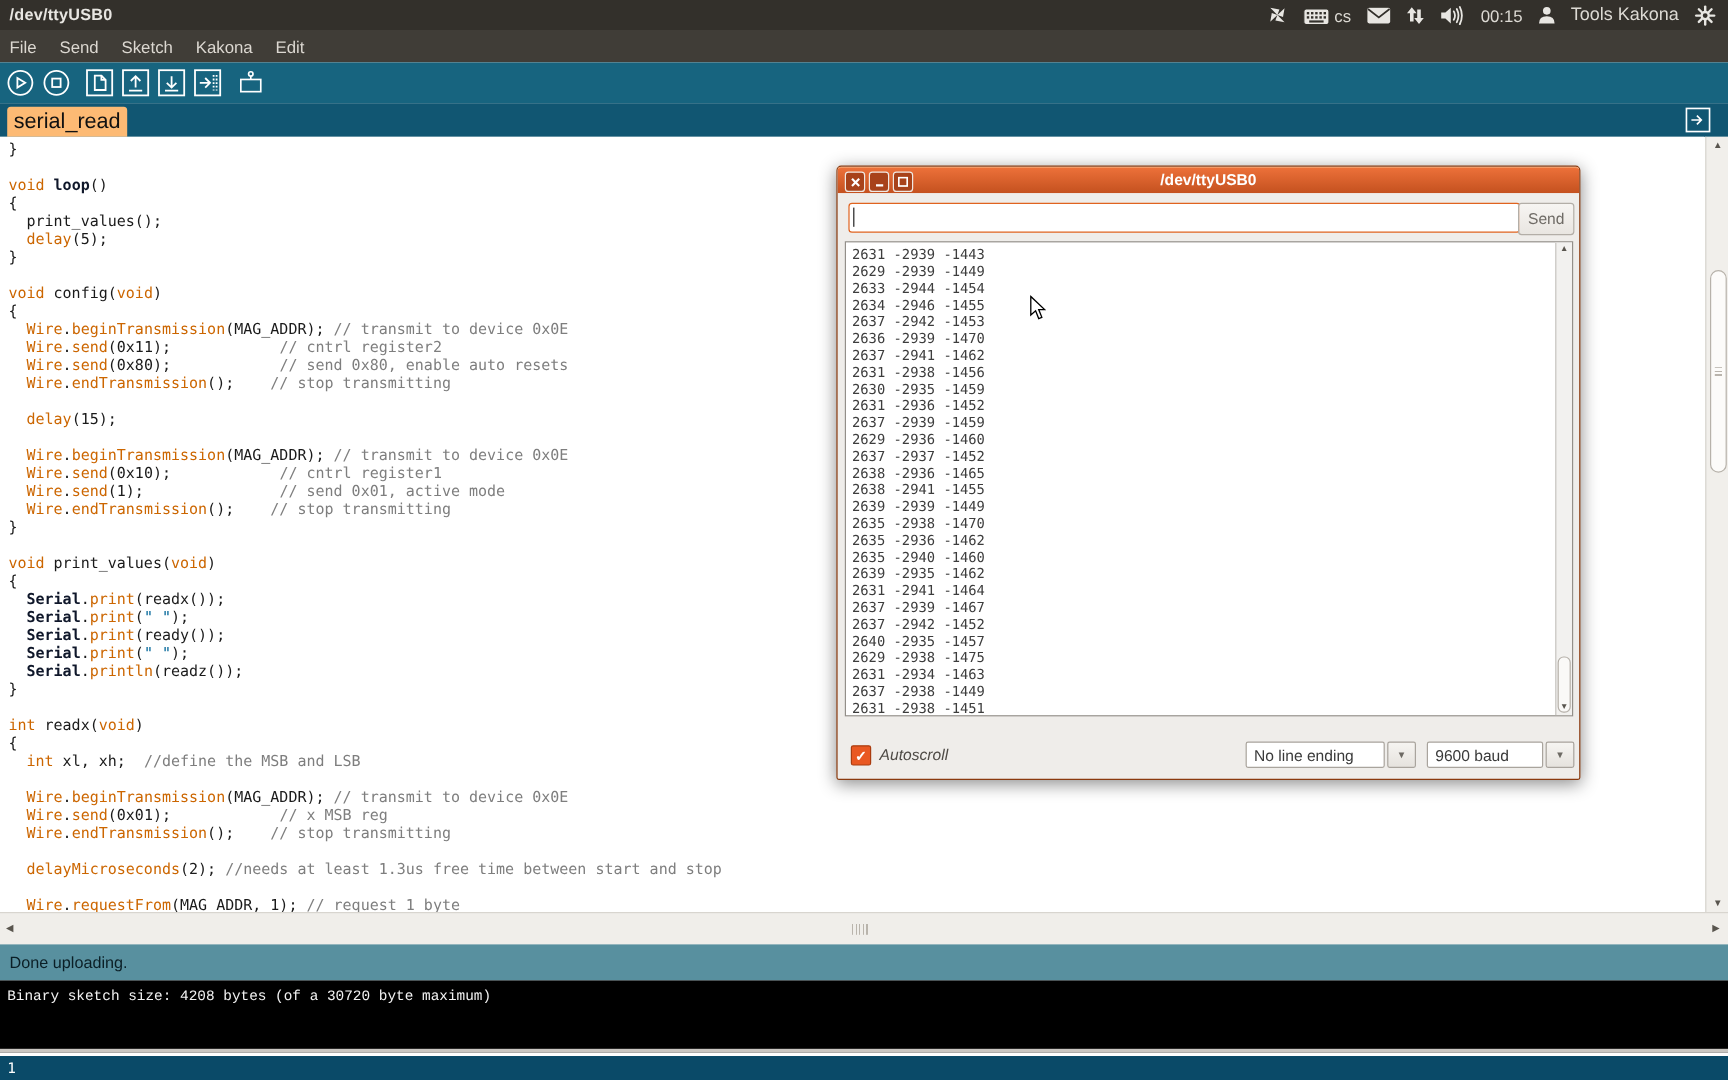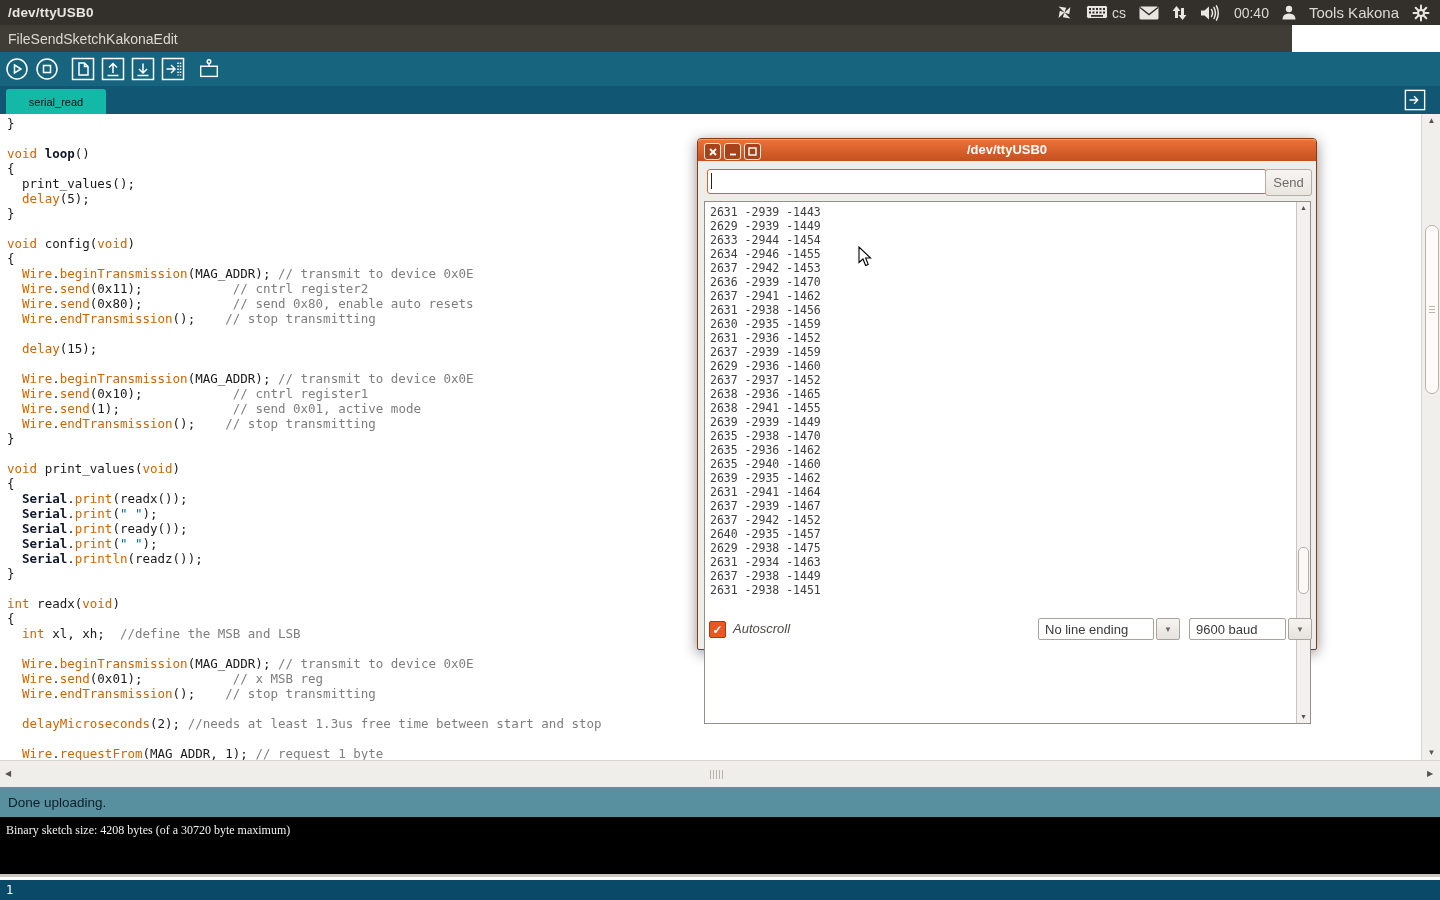--- a/index.html
+++ b/index.html
@@ -5,35 +5,35 @@
   html,body{margin:0;padding:0;background:#000;}
   .screen{position:relative;width:1440px;height:900px;overflow:hidden;
           font-family:"Liberation Sans",sans-serif;background:#fff;}
   
   .panel{position:absolute;left:0;top:0;width:1440px;height:25px;background:#33302b;
          display:flex;align-items:center;color:#e8e6e2;}
   .panel-title{font-weight:bold;font-size:13.5px;padding-left:8px;letter-spacing:.2px;}
   .tray{position:absolute;right:0;top:0;height:25px;display:flex;align-items:center;gap:13px;padding-right:10px;}
   .tray svg{display:block;}
   .tray-text{font-size:14px;color:#dcd9d3;}
-  .kbgroup{display:flex;align-items:flex-start;gap:4px;}
-  
-  .menubar{position:absolute;left:0;top:25px;width:1292px;height:27px;background:#403d37;
-           display:flex;align-items:center;padding-left:8px;box-sizing:border-box;}
+  .kbgroup{display:flex;align-items:flex-end;gap:4px;}
+  
+  .menubar{position:absolute;left:0;top:25px;width:1440px;height:27px;background:#403d37;
+           display:flex;align-items:center;gap:19px;padding-left:8px;box-sizing:border-box;}
   .menu-item{font-size:14px;color:#dcd8d1;}
   
   .toolbar{position:absolute;left:0;top:52px;width:1440px;height:34px;background:#17647f;
            display:flex;align-items:center;gap:6px;padding-left:5px;box-sizing:border-box;}
   .tbtn{width:24px;height:24px;display:flex;align-items:center;justify-content:center;}
   .tbtn.gap{margin-left:6px;}
   
   .tabbar{position:absolute;left:0;top:86px;width:1440px;height:28px;background:#115672;}
-  .tab{position:absolute;left:6px;top:3px;width:100px;height:25px;background:#14b8a6;
+  .tab{position:absolute;left:6px;top:3px;width:100px;height:25px;background:#fdba74;
        border-radius:3px 3px 0 0;display:flex;align-items:center;justify-content:center;
-       font-size:11px;color:#111;}
+       font-size:18px;color:#111;}
   .tab-popup{position:absolute;right:14px;top:3px;width:22px;height:22px;display:flex;align-items:center;justify-content:center;}
   
   .editor{position:absolute;left:0;top:114px;width:1420px;height:646px;background:#fff;overflow:hidden;}
   .code{position:absolute;left:7px;top:2px;white-space:pre;
         font-family:"DejaVu Sans Mono",monospace;font-size:12.5px;line-height:15px;}
   .code-line{height:15px;}
   .c-pl{color:#1a1a1a}.c-kw{color:#cc6600}.c-kwb{color:#0f172a;font-weight:bold}
   .c-cm{color:#7e7e7e}.c-str{color:#006699}
   
   .vscroll{position:absolute;left:1421px;top:114px;width:19px;height:646px;background:#f1efeb;border-left:1px solid #d8d5cf;}
@@ -42,21 +42,21 @@
   .vthumb .grip{position:absolute;left:3px;right:3px;top:50%;margin-top:-4px;height:8px;
         background:repeating-linear-gradient(#b9b4ac 0 1px,transparent 1px 3px);}
   .hscroll{position:absolute;left:0;top:760px;width:1440px;height:27px;background:#f0eeea;border-top:1px solid #d8d5cf;}
   .hgrip{position:absolute;left:710px;top:9px;width:14px;height:9px;
         background:repeating-linear-gradient(90deg,#b9b4ac 0 1px,transparent 1px 3px);}
   
   .statusbar{position:absolute;left:0;top:787px;width:1440px;height:30px;background:#58909f;
              display:flex;align-items:center;}
   .status-text{font-size:13.5px;color:#0b1f26;padding-left:8px;}
   .console{position:absolute;left:0;top:817px;width:1440px;height:60px;background:#000;
-           font-family:Liberation Serif, serif;font-size:12px;color:#f2f2f2;
+           font-family:Liberation Mono, monospace;font-size:12px;color:#f2f2f2;
            padding:6px 0 0 6px;box-sizing:border-box;border-bottom:3px solid #cac7c2;}
   .bottombar{position:absolute;left:0;top:880px;width:1440px;height:20px;background:#0a4a68;
              font-family:"DejaVu Sans Mono",monospace;font-size:12px;color:#fff;
              display:flex;align-items:center;padding-left:6px;box-sizing:border-box;}
   
   .sm-window{position:absolute;left:697px;top:138px;width:620px;height:512px;
              background:#efedea;border:1px solid #8a3a0e;border-radius:4px 4px 2px 2px;
              box-shadow:0 3px 14px rgba(0,0,0,.45);box-sizing:border-box;}
   .sm-titlebar{position:absolute;left:0;top:0;width:100%;height:22px;
                background:linear-gradient(#ec7039,#c4511f);border-radius:3px 3px 0 0;
@@ -65,21 +65,21 @@
             font-size:13px;font-weight:bold;color:#fff;}
   .sm-btn{position:absolute;top:3px;width:15px;height:15px;background:#a8421a;
           border:1px solid #efe9e4;border-radius:3px;display:flex;align-items:center;justify-content:center;}
   .sm-input{position:absolute;left:9px;top:30px;width:550px;height:23px;background:#fff;
             border:1px solid #e0631f;border-radius:3px;font-size:13px;padding:0 4px;outline:none;
             font-family:"Liberation Sans",sans-serif;}
   .caret{position:absolute;left:13px;top:34px;width:1px;height:16px;background:#222;}
   .sm-send{position:absolute;left:567px;top:30px;width:45px;height:25px;
            background:linear-gradient(#f7f5f2,#e9e6e1);border:1px solid #b3aea7;border-radius:3px;
            font-size:13px;color:#6f6b66;display:flex;align-items:center;justify-content:center;}
-  .sm-output{position:absolute;left:6px;top:62px;width:607px;height:523px;background:#fff;
+  .sm-output{position:absolute;left:6px;top:62px;width:607px;height:396px;background:#fff;
              border:1px solid #938f89;box-sizing:border-box;overflow:hidden;}
   .sm-lines{position:absolute;left:5px;top:3px;white-space:pre;color:#3d3d3d;
             font-family:"DejaVu Sans Mono",monospace;font-size:11.5px;line-height:14px;}
   .sm-vscroll{position:absolute;right:0;top:0;width:13px;height:100%;background:#f2f1ef;border-left:1px solid #c8c5c0;}
   .sm-thumb{position:absolute;left:1px;width:9px;top:345px;height:45px;border:1px solid #b5b0a9;
             background:#faf9f7;border-radius:5px;}
   .sm-bottom{position:absolute;left:0;top:479px;width:100%;height:26px;}
   .sm-check{position:absolute;left:11px;top:3px;width:15px;height:15px;background:#e95822;
             border:1px solid #aa3c0f;border-radius:2px;color:#fff;font-size:12px;font-weight:bold;
             display:flex;align-items:center;justify-content:center;line-height:1;}
@@ -138,21 +138,21 @@
               <path d="M10.5 15 L6.5 10 H9 V3 H12 V10 H14.5 Z"></path>
             </g>
           </svg>
         </span>
       <span>
           <svg width="21" height="16" viewBox="0 0 21 16">
             <polygon points="1,5.5 4.5,5.5 9,1.5 9,14.5 4.5,10.5 1,10.5" fill="#e8e6e2"></polygon>
             <path d="M11.5 4.5 Q13.5 8 11.5 11.5 M14 2.5 Q16.8 8 14 13.5 M16.5 0.8 Q20 8 16.5 15.2" fill="none" stroke="#e8e6e2" stroke-width="1.5" stroke-linecap="round"></path>
           </svg>
         </span>
-      <span class="tray-text">00:40</span>
+      <span class="tray-text">00:15</span>
       <span>
           <svg width="14" height="15" viewBox="0 0 14 15">
             <circle cx="7" cy="4" r="3.2" fill="#e8e6e2"></circle>
             <path d="M0.5 14.5 Q0.5 8.5 7 8.5 Q13.5 8.5 13.5 14.5 Z" fill="#e8e6e2"></path>
           </svg>
         </span>
       <span class="tray-text" style="font-size:15px">Tools Kakona</span>
       <span>
           <svg width="18" height="18" viewBox="0 0 18 18">
             <g stroke="#e8e6e2" stroke-width="2" stroke-linecap="round">

